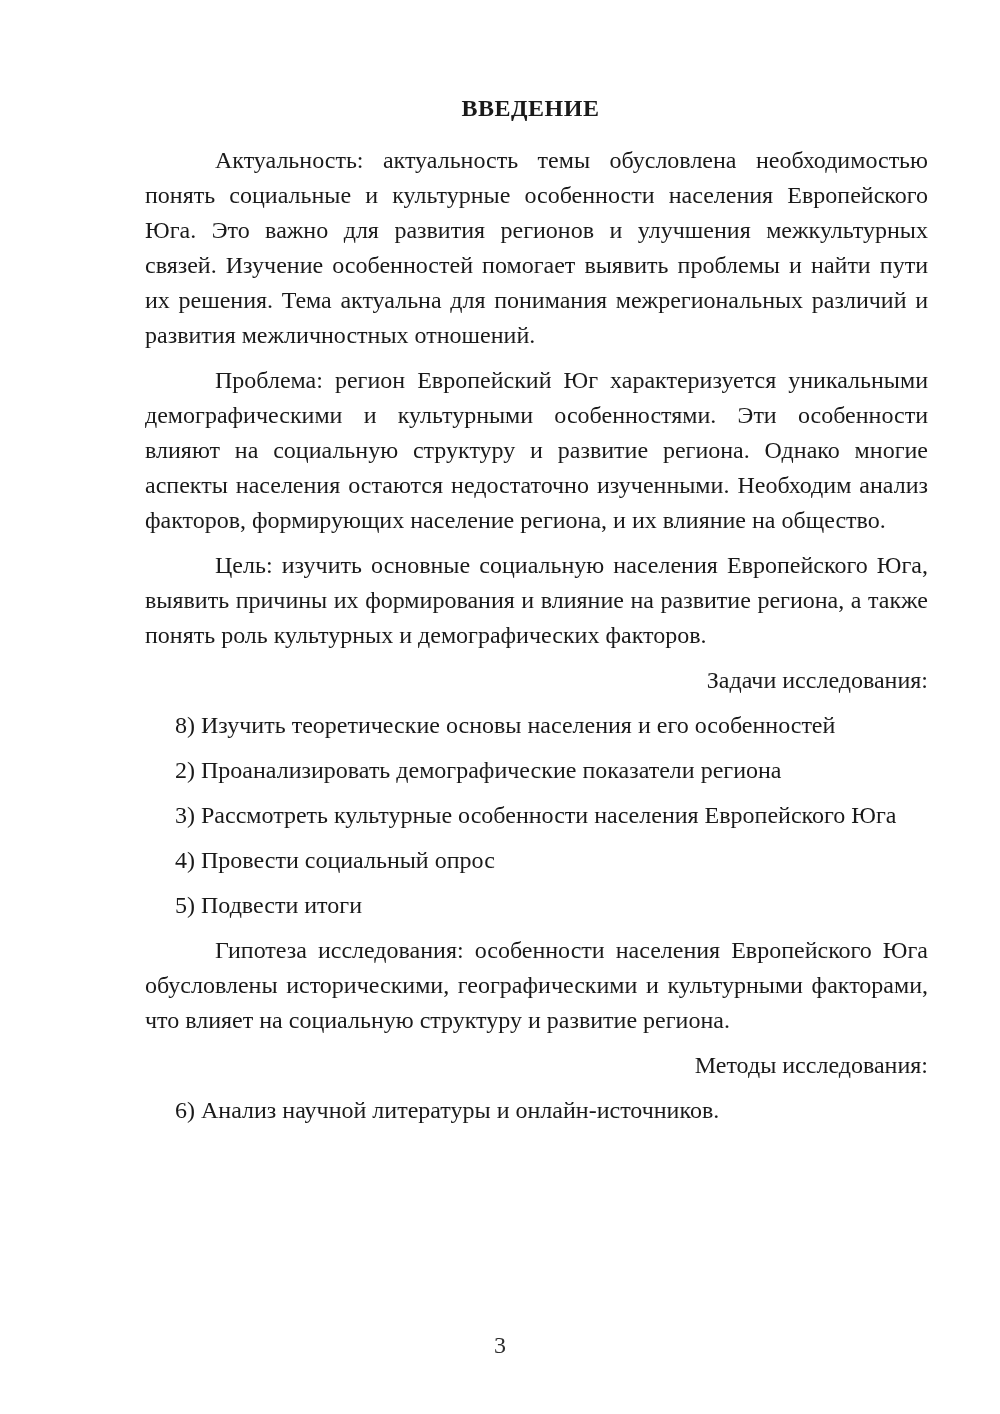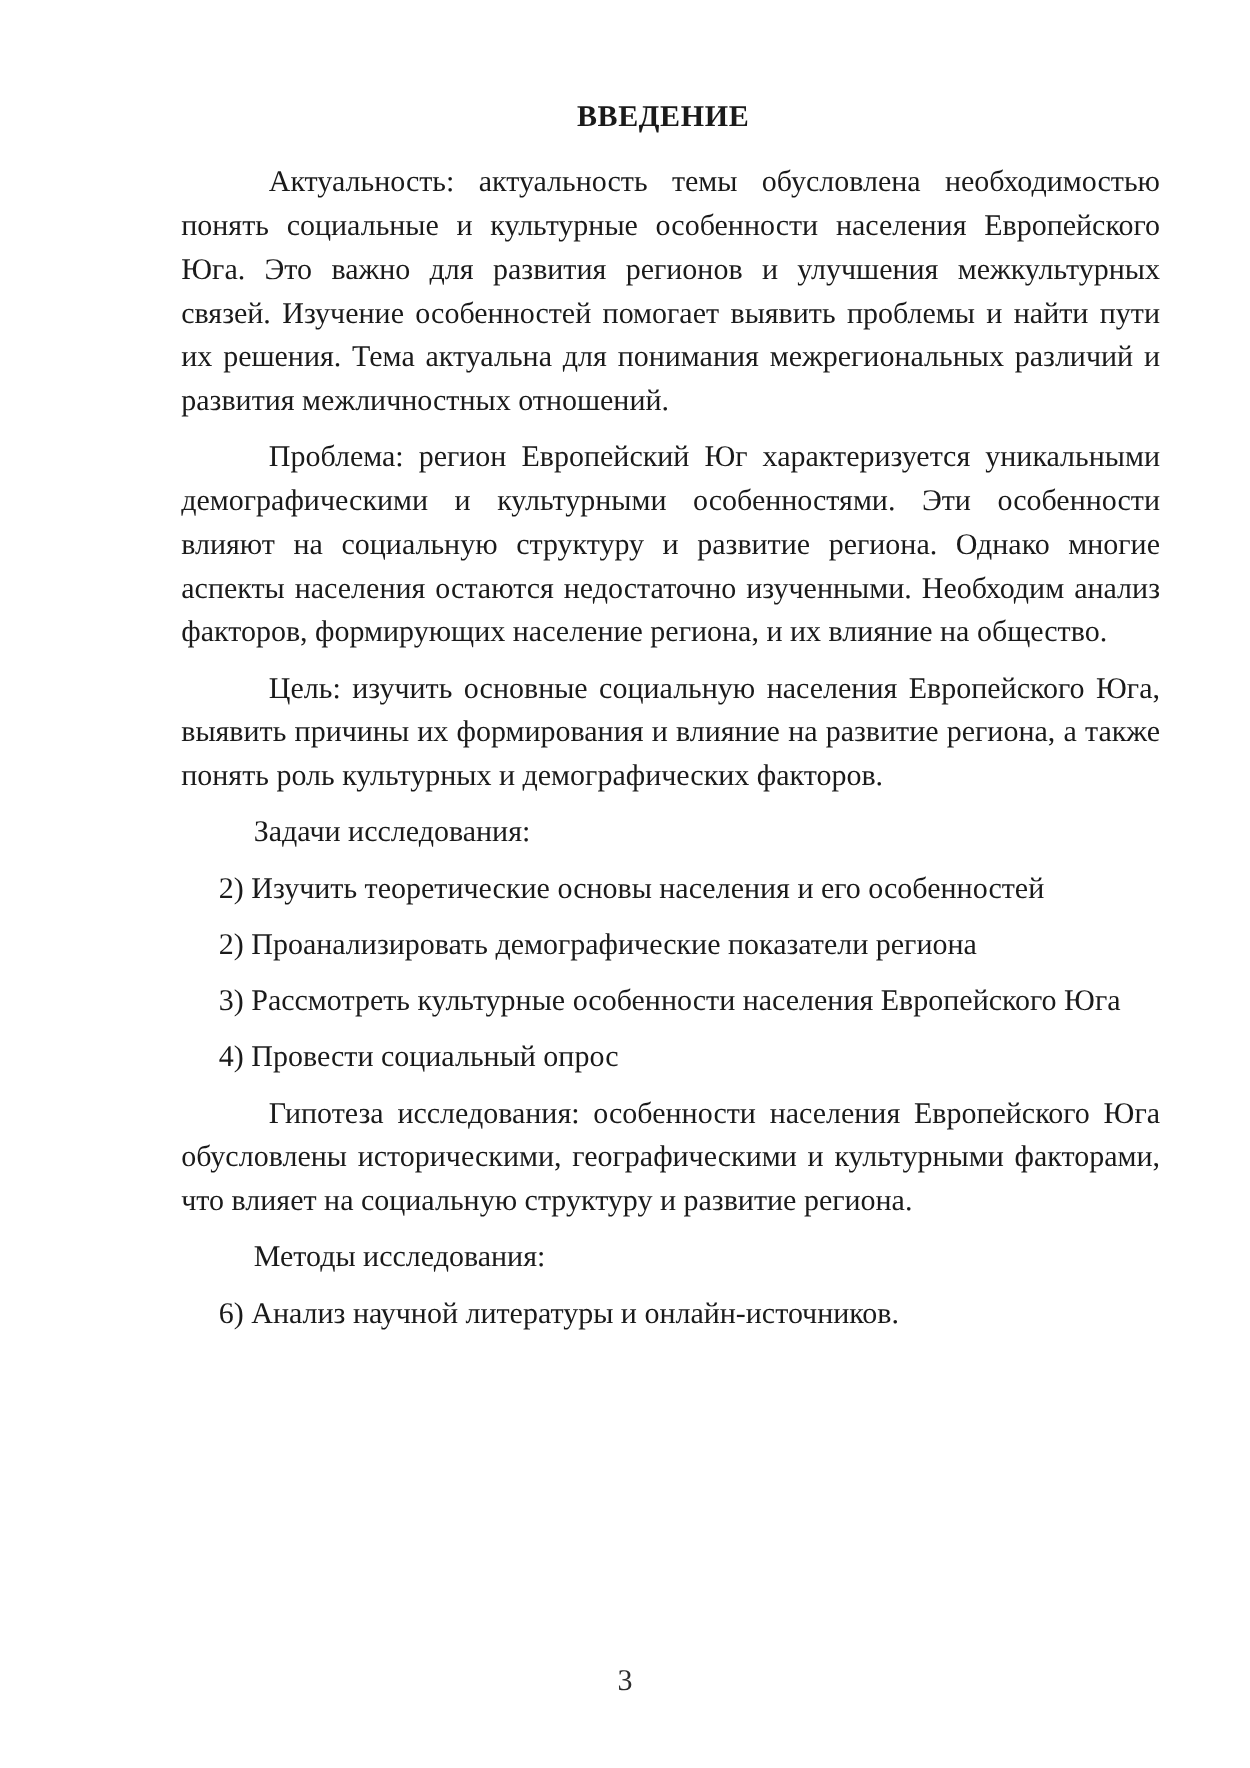--- a/index.html
+++ b/index.html
@@ -13,40 +13,40 @@
     height: 1414px;
     background: #ffffff;
     color: #1a1a1a;
     font-family: "Liberation Serif", "DejaVu Serif", serif;
     font-size: 24px;
     line-height: 35px;
     overflow: hidden;
   }
   .content {
     position: absolute;
-    top: 77px;
+    top: 91px;
     left: 133px;
     width: 795px;
   }
   .doc-title {
     margin: 0 0 17px 0;
     font-size: 24px;
     line-height: 35px;
     font-weight: bold;
     text-align: center;
     letter-spacing: 0.5px;
   }
   .para {
     margin: 0 0 10px 12px;
     text-align: justify;
     text-indent: 70px;
   }
   .para-label {
     margin: 0 0 10px 0;
-    text-align: left;
+    text-align: right;
     text-indent: 70px;
   }
   .list-item {
     margin: 0 0 10px 0;
     padding-left: 42px;
     text-align: left;
   }
   .page-number {
     position: absolute;
     top: 1328px;
@@ -67,28 +67,29 @@
     <h1 class="doc-title">ВВЕДЕНИЕ</h1>
 
     <p class="para">Актуальность: актуальность темы обусловлена необходимостью понять социальные и культурные особенности населения Европейского Юга. Это важно для развития регионов и улучшения межкультурных связей. Изучение особенностей помогает выявить проблемы и найти пути их решения. Тема актуальна для понимания межрегиональных различий и развития межличностных отношений.</p>
 
     <p class="para">Проблема: регион Европейский Юг характеризуется уникальными демографическими и культурными особенностями. Эти особенности влияют на социальную структуру и развитие региона. Однако многие аспекты населения остаются недостаточно изученными. Необходим анализ факторов, формирующих население региона, и их влияние на общество.</p>
 
     <p class="para">Цель: изучить основные социальную населения Европейского Юга, выявить причины их формирования и влияние на развитие региона, а также понять роль культурных и демографических факторов.</p>
 
     <p class="para-label">Задачи исследования:</p>
 
-    <p class="list-item">2) Изучить теоретические основы населения и его особенностей</p>
+    <p class="list-item">8) Изучить теоретические основы населения и его особенностей</p>
 
     <p class="list-item">2) Проанализировать демографические показатели региона</p>
 
     <p class="list-item">3) Рассмотреть культурные особенности населения Европейского Юга</p>
 
     <p class="list-item">4) Провести социальный опрос</p>
 
+    <p class="list-item">5) Подвести итоги</p>
 
 
 
     <p class="para">Гипотеза исследования: особенности населения Европейского Юга обусловлены историческими, географическими и культурными факторами, что влияет на социальную структуру и развитие региона.</p>
 
     <p class="para-label">Методы исследования:</p>
 
     <p class="list-item">6) Анализ научной литературы и онлайн-источников.</p>
 
   </div>

